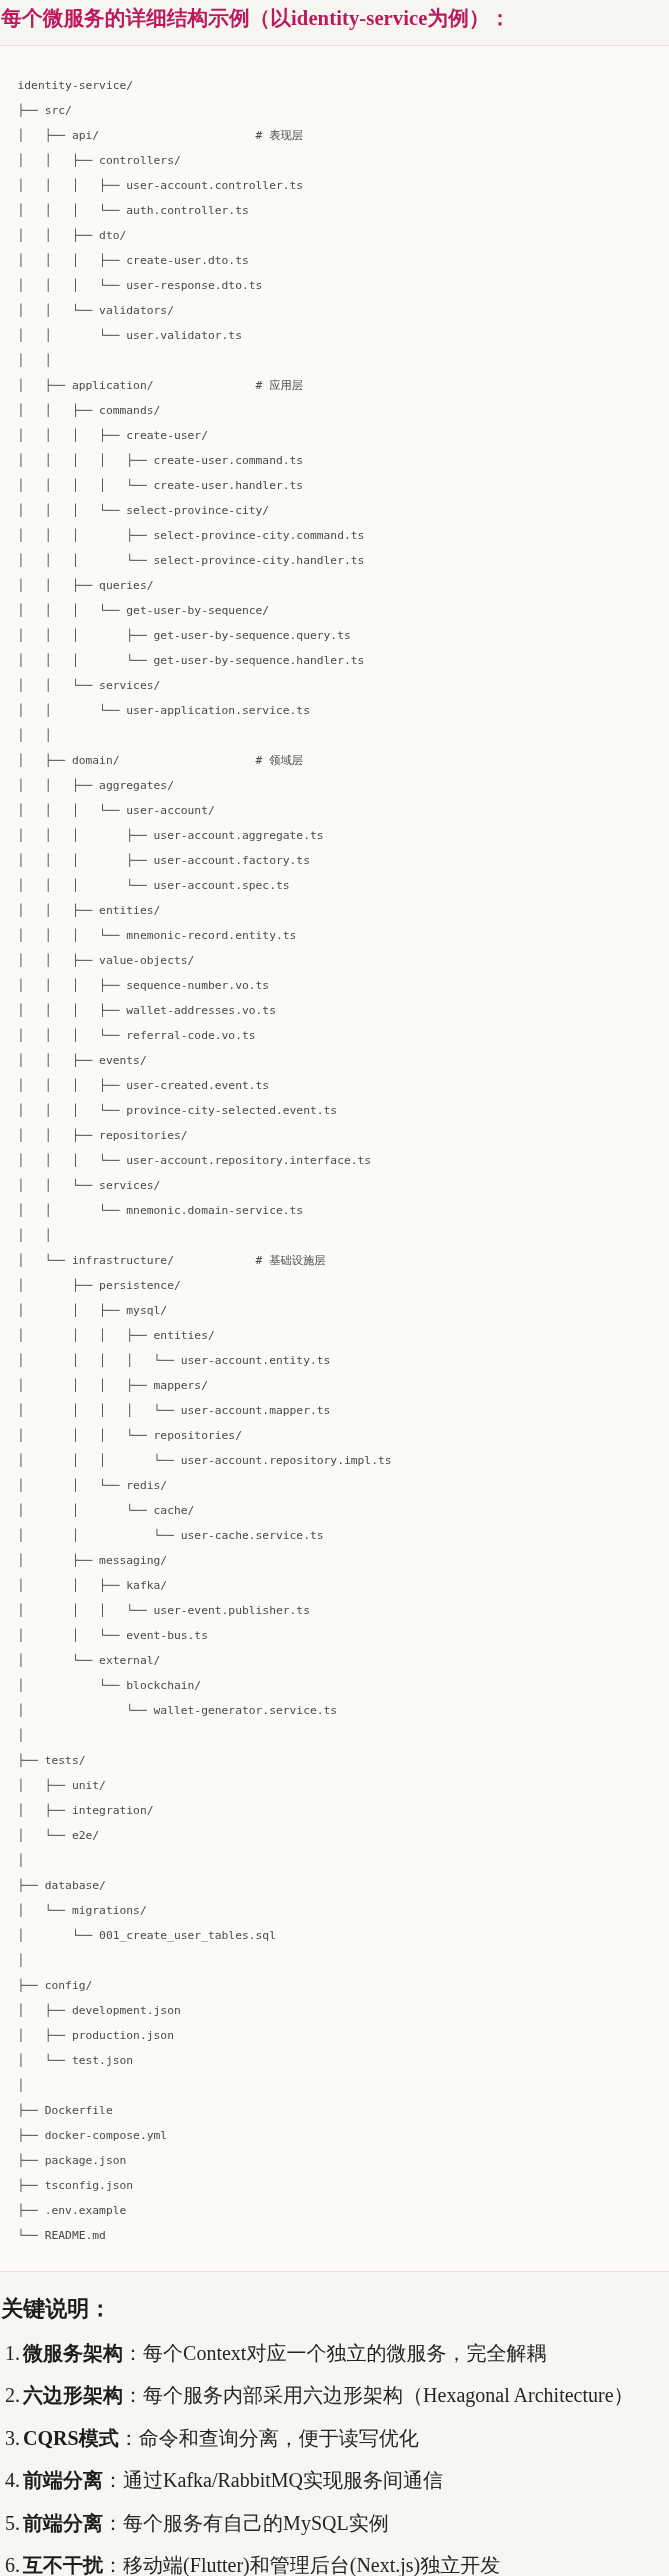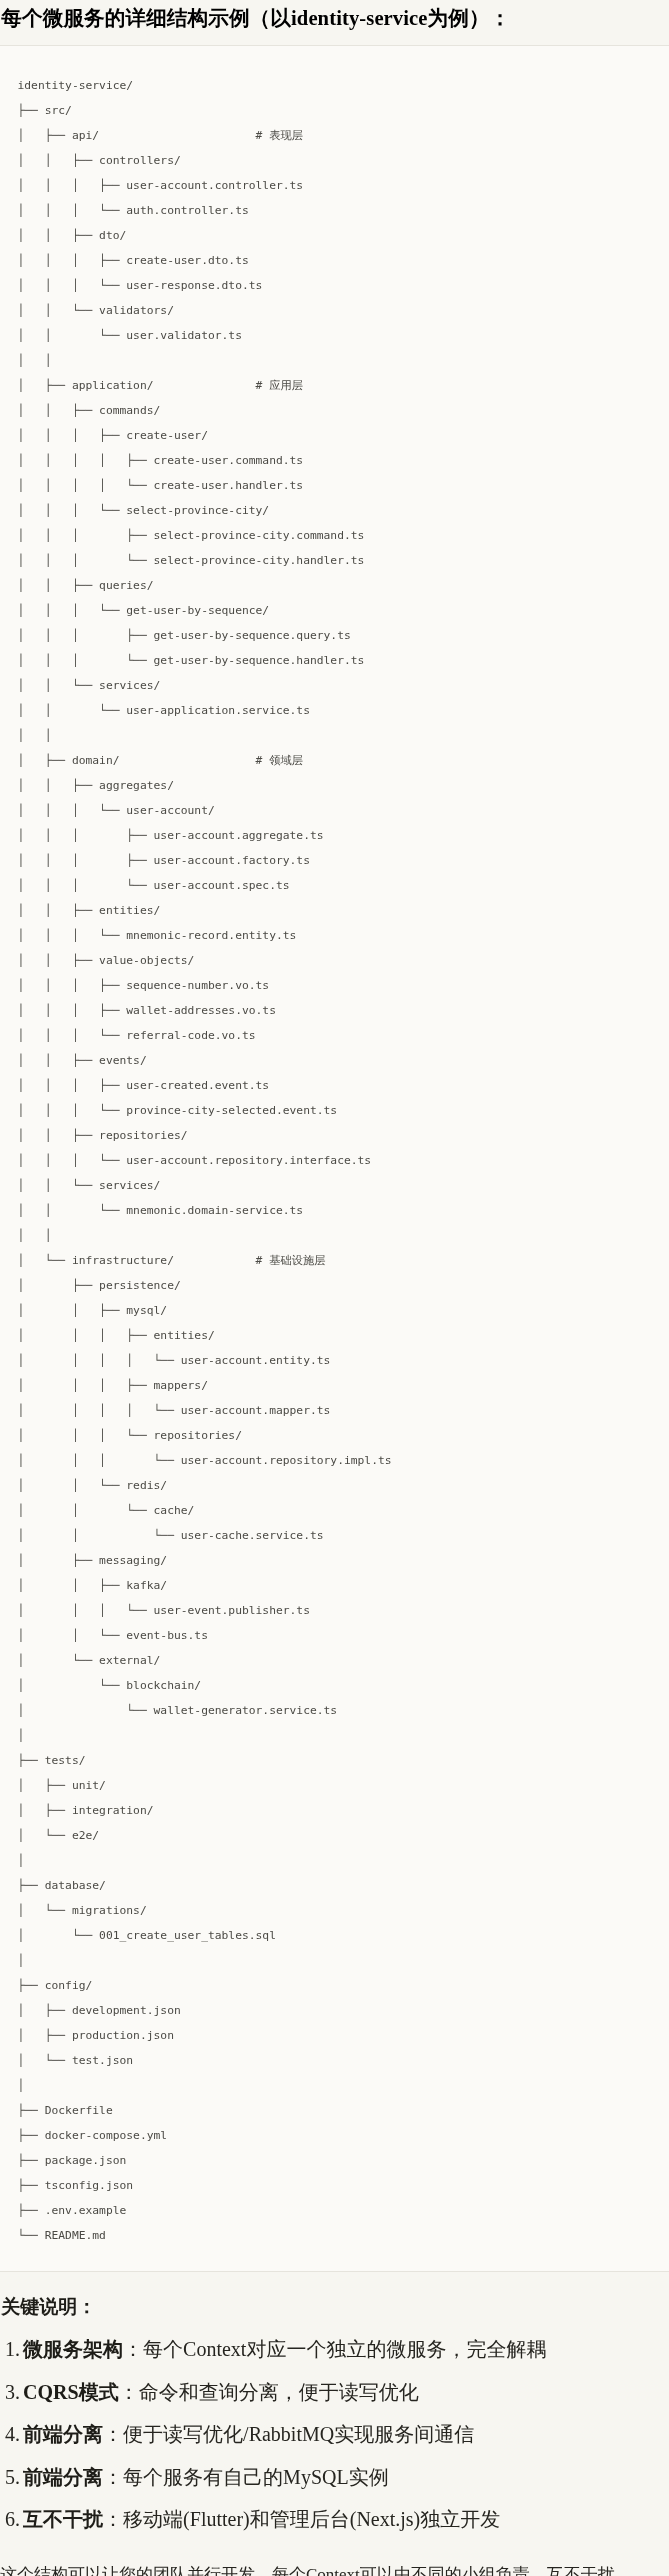--- a/index.html
+++ b/index.html
@@ -9,42 +9,42 @@
     color: #262520;
   }
   .page {
     width: 669px;
     box-sizing: border-box;
     padding: 0 0 11.3px 0;
   }
   .page-title {
     font-size: 20.6px;
     font-weight: 700;
-    color: #000000;
+    color: #be185d;
     margin: 5px 0 12.5px 1.3px;
     line-height: 1.35;
     letter-spacing: 0.1px;
   }
   .code-block {
     background: #fbfaf7;
     border-top: 0.6px solid #e6e4dd;
     border-bottom: 0.6px solid #e6e4dd;
     padding: 16.3px 7.5px 13.8px 7.5px;
     overflow: hidden;
   }
   .code-block pre {
     margin: 10px;
     font-family: "DejaVu Sans Mono", "Liberation Mono", monospace;
     font-size: 11.3px;
     line-height: 25px;
     color: #4b4a45;
     white-space: pre;
   }
   .notes-heading {
-    font-size: 19px;
+    font-size: 22px;
     font-weight: 700;
     color: #1e1d18;
     margin: 22.5px 0 0 1.3px;
     line-height: 1.3;
   }
   .note-item {
     font-size: 20px;
     line-height: 1.25;
     margin: 17.5px 0 0 5px;
     color: #262520;
@@ -155,24 +155,27 @@
 ├── .env.example
 └── README.md</pre>
   </div>
 
   <h2 class="notes-heading">关键说明：</h2>
 
   <div class="note-item">
     <span class="note-number">1.</span><span class="note-term">微服务架构</span><span class="note-desc">：每个Context对应一个独立的微服务，完全解耦</span>
   </div>
   <div class="note-item">
+    <span class="note-number">2.</span><span class="note-term">六边形架构</span><span class="note-desc">：每个服务内部采用六边形架构（Hexagonal Architecture）</span>
+  </div>
+  <div class="note-item">
     <span class="note-number">3.</span><span class="note-term">CQRS模式</span><span class="note-desc">：命令和查询分离，便于读写优化</span>
   </div>
   <div class="note-item">
-    <span class="note-number">4.</span><span class="note-term">前端分离</span><span class="note-desc">：便于读写优化/RabbitMQ实现服务间通信</span>
+    <span class="note-number">4.</span><span class="note-term">前端分离</span><span class="note-desc">：通过Kafka/RabbitMQ实现服务间通信</span>
   </div>
   <div class="note-item">
     <span class="note-number">5.</span><span class="note-term">前端分离</span><span class="note-desc">：每个服务有自己的MySQL实例</span>
   </div>
   <div class="note-item">
     <span class="note-number">6.</span><span class="note-term">互不干扰</span><span class="note-desc">：移动端(Flutter)和管理后台(Next.js)独立开发</span>
   </div>
 
   <p class="closing-paragraph">这个结构可以让您的团队并行开发，每个Context可以由不同的小组负责，互不干扰。</p>
 

